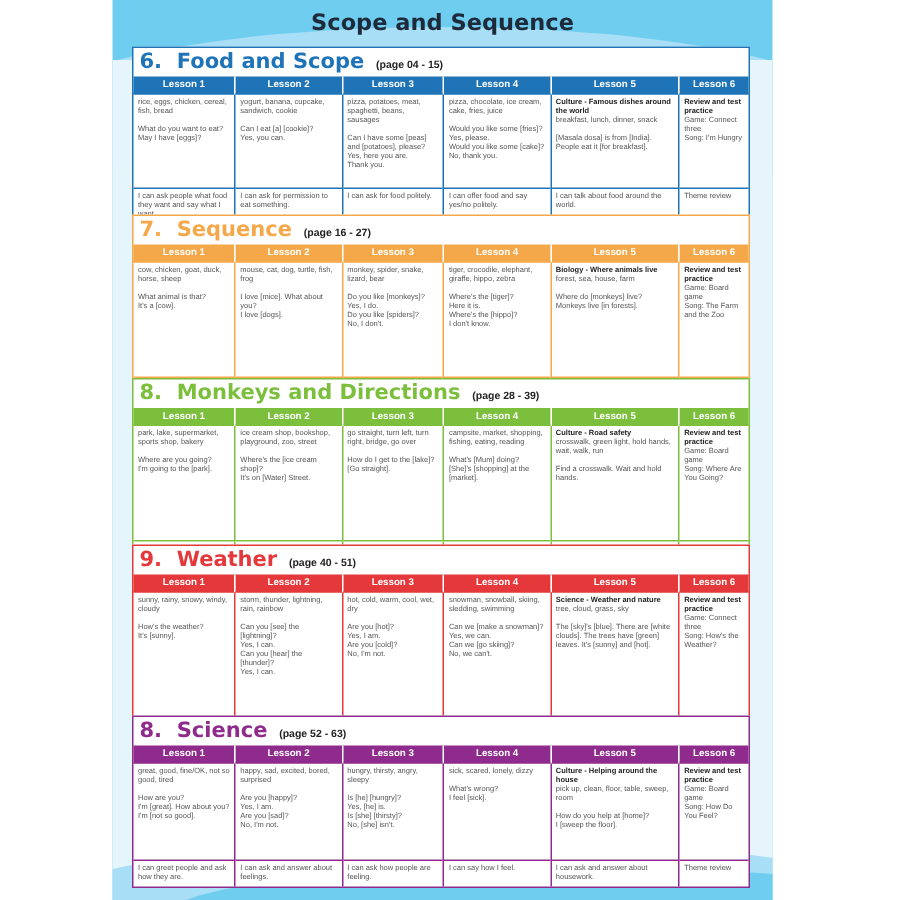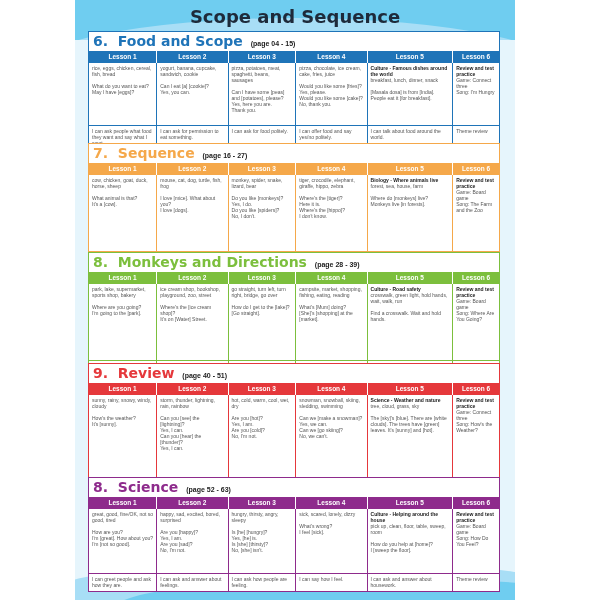--- a/index.html
+++ b/index.html
@@ -2,21 +2,21 @@
 <html><head>
 <meta charset="utf-8">
 <style>
   html, body { margin:0; padding:0; }
   body { width:600px; height:600px; background:#ffffff; position:relative; overflow:hidden; font-family:"Liberation Sans", sans-serif; }
   .page { position:absolute; left:75px; top:0; width:440px; height:600px; background:#6fcdf0; overflow:hidden; }
   .wave1 { position:absolute; left:-60px; top:18px; width:560px; height:120px; border-radius:50%; background:#a8def6; }
   .wave2 { position:absolute; left:-40px; top:40px; width:600px; height:600px; background:#e6f5fc; border-radius:40px 40px 0 0; }
   .wave-bottom { position:absolute; left:-40px; top:560px; width:560px; height:80px; border-radius:50%; background:#a8def6; }
   .wave-bottom2 { position:absolute; left:40px; top:578px; width:520px; height:60px; border-radius:50%; background:#6fcdf0; }
-  .title { position:absolute; left:0; width:440px; top:6px; text-align:center; font-weight:bold; font-size:18px; color:#1e2a3a; font-family:"DejaVu Sans", sans-serif; }
+  .title { position:absolute; left:0; width:440px; top:6px; text-align:center; font-weight:bold; font-size:15px; color:#1e2a3a; font-family:"DejaVu Sans", sans-serif; }
   .section { position:absolute; left:13px; width:412px; background:#ffffff; box-sizing:border-box; border:1.5px solid; }
   .sec-head { height:19px; line-height:19px; padding-left:4px; font-weight:bold; font-size:14px; font-family:"DejaVu Sans", sans-serif; white-space:nowrap; }
   .sec-head .pg { font-size:7px; color:#222; font-weight:bold; margin-left:3px; font-family:"Liberation Sans", sans-serif; }
   table { border-collapse:collapse; width:100%; table-layout:fixed; }
   th { color:#fff; font-size:6.5px; font-weight:bold; height:11px; padding:0; text-align:center; border-right:1px solid #fff; }
   th:last-child { border-right:none; }
   td { font-size:5px; line-height:6px; color:#555; vertical-align:top; padding:2px 3px; border-right:1px solid; border-top:1px solid; white-space:pre-line; }
   td:last-child { border-right:none; }
   td b { color:#222; }
   .goal td { height:13px; }
@@ -217,21 +217,21 @@
             <td style="border-color:#7cbf3d">I can say what people are doing.</td>
             <td style="border-color:#7cbf3d">I can talk about road safety.</td>
             <td style="border-color:#7cbf3d">Theme review</td>
           </tr>
         </tbody>
       </table>
     </div>
     <div class="section" style="top: 363px; border-color: rgb(229, 56, 59);">
       <div class="sec-head" style="color:#e5383b">
     <span>9.</span>&nbsp;
-    <span>Review</span>
+    <span>Weather</span>
     <span class="pg">(page 40 - 51)</span></div>
       <table>
         <colgroup>
           <col style="width:19%">
           <col style="width:20%">
           <col style="width:19%">
           <col style="width:20%">
           <col style="width:24%">
           <col style="width:13%">
         </colgroup>

